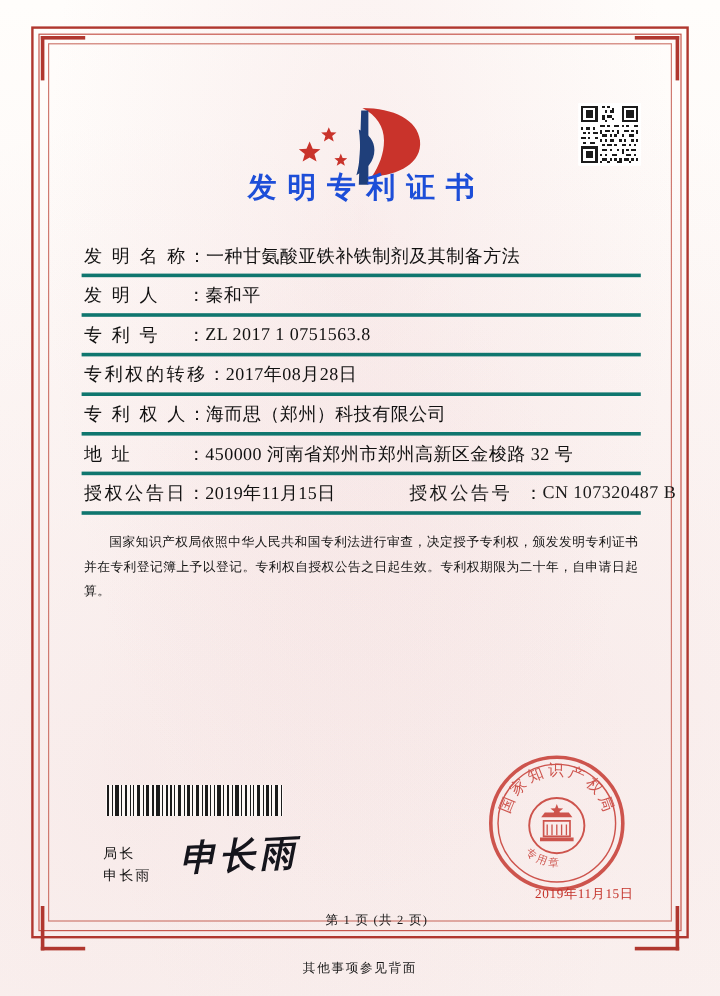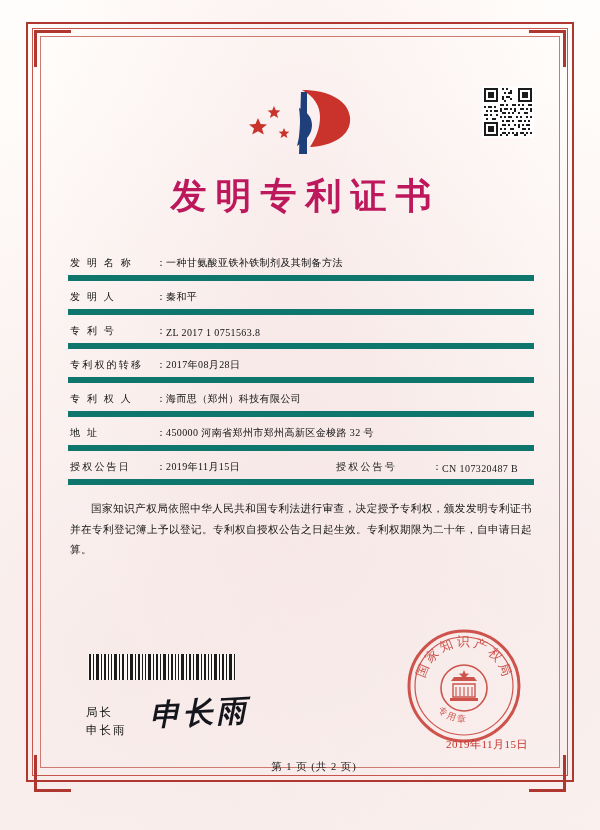--- a/index.html
+++ b/index.html
@@ -87,39 +87,39 @@
   .emblem {
     position: absolute;
     left: 50%;
     top: 84px;
     transform: translateX(-50%);
     width: 112px; height: 74px;
   }
 
   .main-title {
     text-align: center;
-    font-size: 36px;
+    font-size: 24px;
     letter-spacing: 9px;
-    color: #be185d;
-    margin-top: 88px;
+    color: #1d4ed8;
+    margin-top: 56px;
     font-family: "DejaVu Serif", serif;
     font-weight: 700;
     text-indent: 9px;
   }
 
   .fields {
     margin-top: 26px;
     padding: 0 6px;
   }
   .field-row {
     display: flex;
-    align-items: flex-end;
-    border-bottom: 6px solid #0f766e;
+    align-items: center;
+    border-bottom: 3px solid #0f766e;
     padding: 6px 2px 5px 2px;
-    font-size: 10px;
+    font-size: 15px;
     min-height: 17px;
   }
   .f-label {
     flex: 0 0 86px;
     letter-spacing: 2.2px;
     color: #111;
     white-space: nowrap;
   }
   .f-colon { flex: 0 0 10px; text-align: center; }
   .f-value {
@@ -453,13 +453,14 @@
         <path id="sealArc2" d="M 58 58 m -36 0 a 36 36 0 0 0 72 0" fill="none"></path>
         <text font-family="DejaVu Serif, serif" font-size="9" fill="#c4322a" letter-spacing="2">
           <textPath href="#sealArc2" startOffset="24%">专用章</textPath>
         </text>
       </g>
     </svg>
   </div>
   <div class="seal-date">2019年11月15日</div>
 
   <div class="page-no">第 1 页 (共 2 页)</div>
+  <div class="footnote">其他事项参见背面</div>
 </div>
 
 </body></html>

